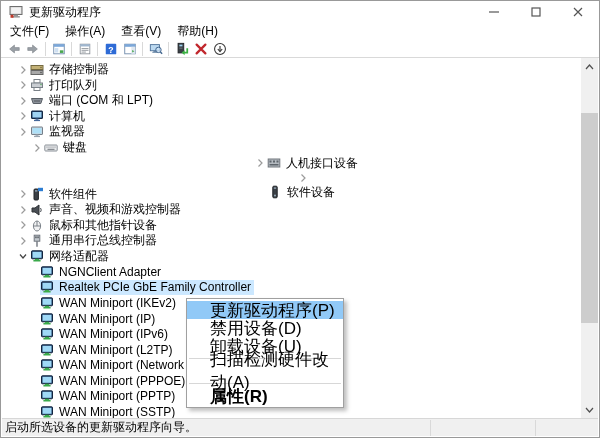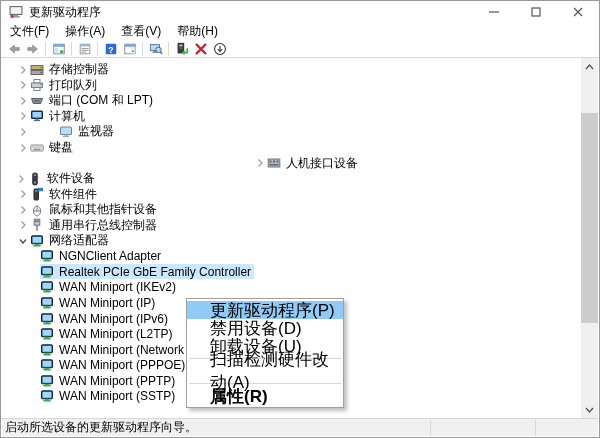--- a/index.html
+++ b/index.html
@@ -261,39 +261,39 @@
             <svg viewBox="0 0 14 14">
               <rect x="1.5" y="2" width="11" height="7.5" rx="0.5" fill="#1d3a66" stroke="#132741"></rect>
               <rect x="2.5" y="3" width="9" height="5.5" fill="#9fd3f2"></rect>
               <rect x="5.5" y="9.5" width="3" height="1.3" fill="#46689a"></rect>
               <rect x="4" y="10.8" width="6" height="1.3" fill="#46689a"></rect>
             </svg>
           </span>
           <span class="tlabel">计算机</span>
         </span>
       </div>
-      <div class="row" style="padding-left: 14px; gap: 29px;">
+      <div class="row" style="padding-left: 14px;">
         <span class="chev">
           <svg viewBox="0 0 12 12">
             <path d="M4.5 2.5 L8 6 L4.5 9.5" fill="none" stroke="#9b9b9b" stroke-width="1.2"></path>
           </svg>
         </span>
         <span class="selwrap">
           <span class="ic">
             <svg viewBox="0 0 14 14">
               <rect x="1.5" y="2" width="11" height="7.5" rx="0.5" fill="#cdd4dc" stroke="#77808a"></rect>
               <rect x="2.5" y="3" width="9" height="5.5" fill="#aee0f7"></rect>
               <rect x="5.5" y="9.5" width="3" height="1.3" fill="#9aa5b0"></rect>
               <rect x="4" y="10.8" width="6" height="1.3" fill="#9aa5b0"></rect>
             </svg>
           </span>
           <span class="tlabel">监视器</span>
         </span>
       </div>
-      <div class="row" style="padding-left: 14px;">
+      <div class="row" style="padding-left: 28px;">
         <span class="chev">
           <svg viewBox="0 0 12 12">
             <path d="M4.5 2.5 L8 6 L4.5 9.5" fill="none" stroke="#9b9b9b" stroke-width="1.2"></path>
           </svg>
         </span>
         <span class="selwrap">
           <span class="ic">
             <svg viewBox="0 0 14 14">
               <rect x="0.8" y="4" width="12.4" height="6" rx="0.8" fill="#e8eaec" stroke="#8a9097"></rect>
               <circle cx="3" cy="6" r="0.6" fill="#70767c"></circle>
@@ -319,21 +319,21 @@
               <rect x="1.2" y="3" width="11.6" height="8" fill="#b3b9bf" stroke="#70767c"></rect>
               <rect x="2.5" y="4.5" width="2" height="2" fill="#5d646b"></rect>
               <rect x="6" y="4.5" width="2" height="2" fill="#5d646b"></rect>
               <rect x="9.5" y="4.5" width="2" height="2" fill="#5d646b"></rect>
               <rect x="2.5" y="8" width="9" height="1.5" fill="#5d646b"></rect>
             </svg>
           </span>
           <span class="tlabel">人机接口设备</span>
         </span>
       </div>
-      <div class="row" style="padding-left: 12px;">
+      <div class="row" style="padding-left: 6px; flex-direction: column;">
         <span class="chev">
           <svg viewBox="0 0 12 12">
             <path d="M4.5 2.5 L8 6 L4.5 9.5" fill="none" stroke="#9b9b9b" stroke-width="1.2"></path>
           </svg>
         </span>
         <span class="selwrap">
           <span class="ic">
             <svg viewBox="0 0 14 14">
               <rect x="4.8" y="1.2" width="4.4" height="11.6" rx="1" fill="#3a3f45" stroke="#202428"></rect>
               <rect x="5.8" y="2.5" width="2.4" height="1.2" fill="#9fb4c4"></rect>
@@ -351,20 +351,36 @@
         </span>
         <span class="selwrap">
           <span class="ic">
             <svg viewBox="0 0 14 14">
               <rect x="4" y="2" width="4.4" height="11" rx="1" fill="#3a3f45" stroke="#202428"></rect>
               <rect x="5" y="3.3" width="2.4" height="1.2" fill="#9fb4c4"></rect>
               <rect x="8" y="0.8" width="5" height="3.4" fill="#2d7dd2"></rect>
             </svg>
           </span>
           <span class="tlabel">软件组件</span>
+        </span>
+      </div>
+      <div class="row" style="padding-left: 14px;">
+        <span class="chev">
+          <svg viewBox="0 0 12 12">
+            <path d="M4.5 2.5 L8 6 L4.5 9.5" fill="none" stroke="#9b9b9b" stroke-width="1.2"></path>
+          </svg>
+        </span>
+        <span class="selwrap">
+          <span class="ic">
+            <svg viewBox="0 0 14 14">
+              <path d="M2 5 H5 L9 2 V12 L5 9 H2 Z" fill="#4a4f55" stroke="#2c3034"></path>
+              <path d="M10.5 5 Q12 7 10.5 9" fill="none" stroke="#4a4f55" stroke-width="1"></path>
+            </svg>
+          </span>
+          <span class="tlabel">声音、视频和游戏控制器</span>
         </span>
       </div>
       <div class="row" style="padding-left: 14px;">
         <span class="chev">
           <svg viewBox="0 0 12 12">
             <path d="M4.5 2.5 L8 6 L4.5 9.5" fill="none" stroke="#9b9b9b" stroke-width="1.2"></path>
           </svg>
         </span>
         <span class="selwrap">
           <span class="ic">

